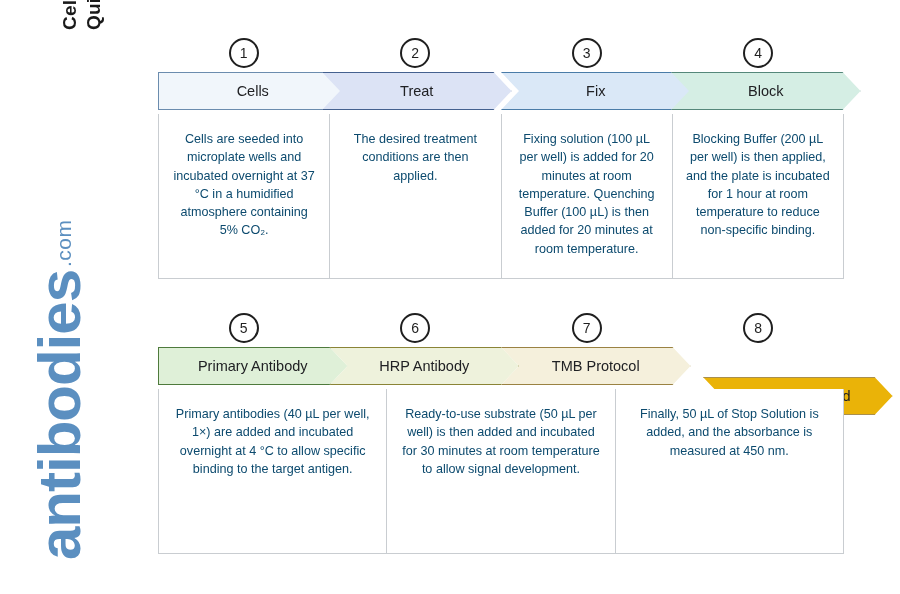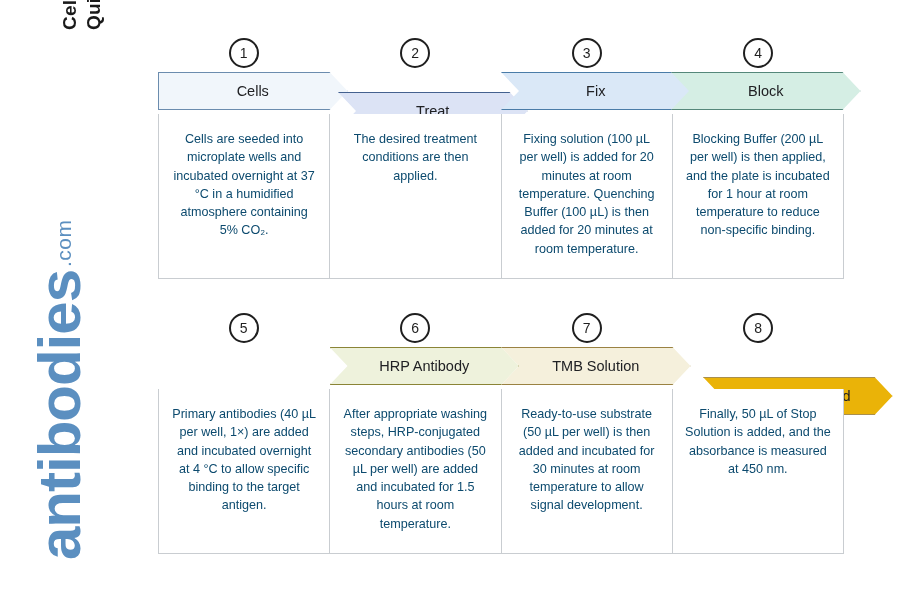--- a/index.html
+++ b/index.html
@@ -164,21 +164,21 @@
   <div class="badges" id="badges-0">
       <div class="badge" style="left: 85.75px;">1</div>
       <div class="badge" style="left: 257.25px;">2</div>
       <div class="badge" style="left: 428.75px;">3</div>
       <div class="badge" style="left: 600.25px;">4</div>
     </div>
   <div class="chev-row" id="chevs-0">
       <div class="chev first" style="left: 0px; width: 189.5px; background: rgb(241, 246, 251); border: 1px solid rgb(107, 140, 174);">
         <span>Cells</span>
       </div>
-      <div class="chev mid" style="left: 180px; width: 189.5px; background: rgb(220, 227, 245); border: 1px solid rgb(68, 97, 143); margin-top: 20px;">
+      <div class="chev mid" style="left: 164px; width: 189.5px; background: rgb(220, 227, 245); border: 1px solid rgb(68, 97, 143);">
         <span>Treat</span>
       </div>
       <div class="chev mid" style="left: 343px; width: 189.5px; background: rgb(218, 232, 247); border: 1px solid rgb(74, 124, 168);">
         <span>Fix</span>
       </div>
       <div class="chev last" style="left: 513px; width: 189.5px; background: rgb(213, 238, 228); border: 1px solid rgb(85, 135, 122);">
         <span>Block</span>
       </div>
     </div>
   <div class="boxes r1" id="boxes-0">
@@ -198,37 +198,37 @@
 </div>
 
 <div class="flow row2">
   <div class="badges" id="badges-1">
       <div class="badge" style="left: 85.75px;">5</div>
       <div class="badge" style="left: 257.25px;">6</div>
       <div class="badge" style="left: 428.75px;">7</div>
       <div class="badge" style="left: 600.25px;">8</div>
     </div>
   <div class="chev-row" id="chevs-1">
+      <div class="chev first" style="left: 0px; width: 189.5px; background: rgb(223, 240, 216); border: 1px solid rgb(78, 122, 60);">
+        <span>Primary Antibody</span>
+      </div>
       <div class="chev mid" style="left: 171.5px; width: 189.5px; background: rgb(238, 242, 220); border: 1px solid rgb(138, 132, 54);">
         <span>HRP Antibody</span>
       </div>
       <div class="chev mid" style="left: 343px; width: 189.5px; background: rgb(245, 240, 220); border: 1px solid rgb(154, 130, 66);">
-        <span>TMB Solution</span>
+        <span>TMB Protocol</span>
       </div>
       <div class="chev last" style="left: 545px; width: 189.5px; background: #eab308; border: 1px solid rgb(169, 143, 78); margin-top: 30px;">
         <span>STOP and Read</span>
       </div>
     </div>
   <div class="boxes r2" id="boxes-1">
       <div class="box">
         <p>Primary antibodies (40 µL per well, 1×) are added and incubated overnight at 4 °C to allow specific binding to the target antigen.</p>
       </div>
       <div class="box">
-        <p>After appropriate washing steps, HRP-conjugated secondary antibodies (50 µL per well) are added and incubated for 1.5 hours at room temperature.</p>
-      </div>
-      <div class="box">
         <p>Ready-to-use substrate (50 µL per well) is then added and incubated for 30 minutes at room temperature to allow signal development.</p>
       </div>
       <div class="box">
         <p>Finally, 50 µL of Stop Solution is added, and the absorbance is measured at 450 nm.</p>
       </div>
     </div>
 </div>
 
 </body></html>

